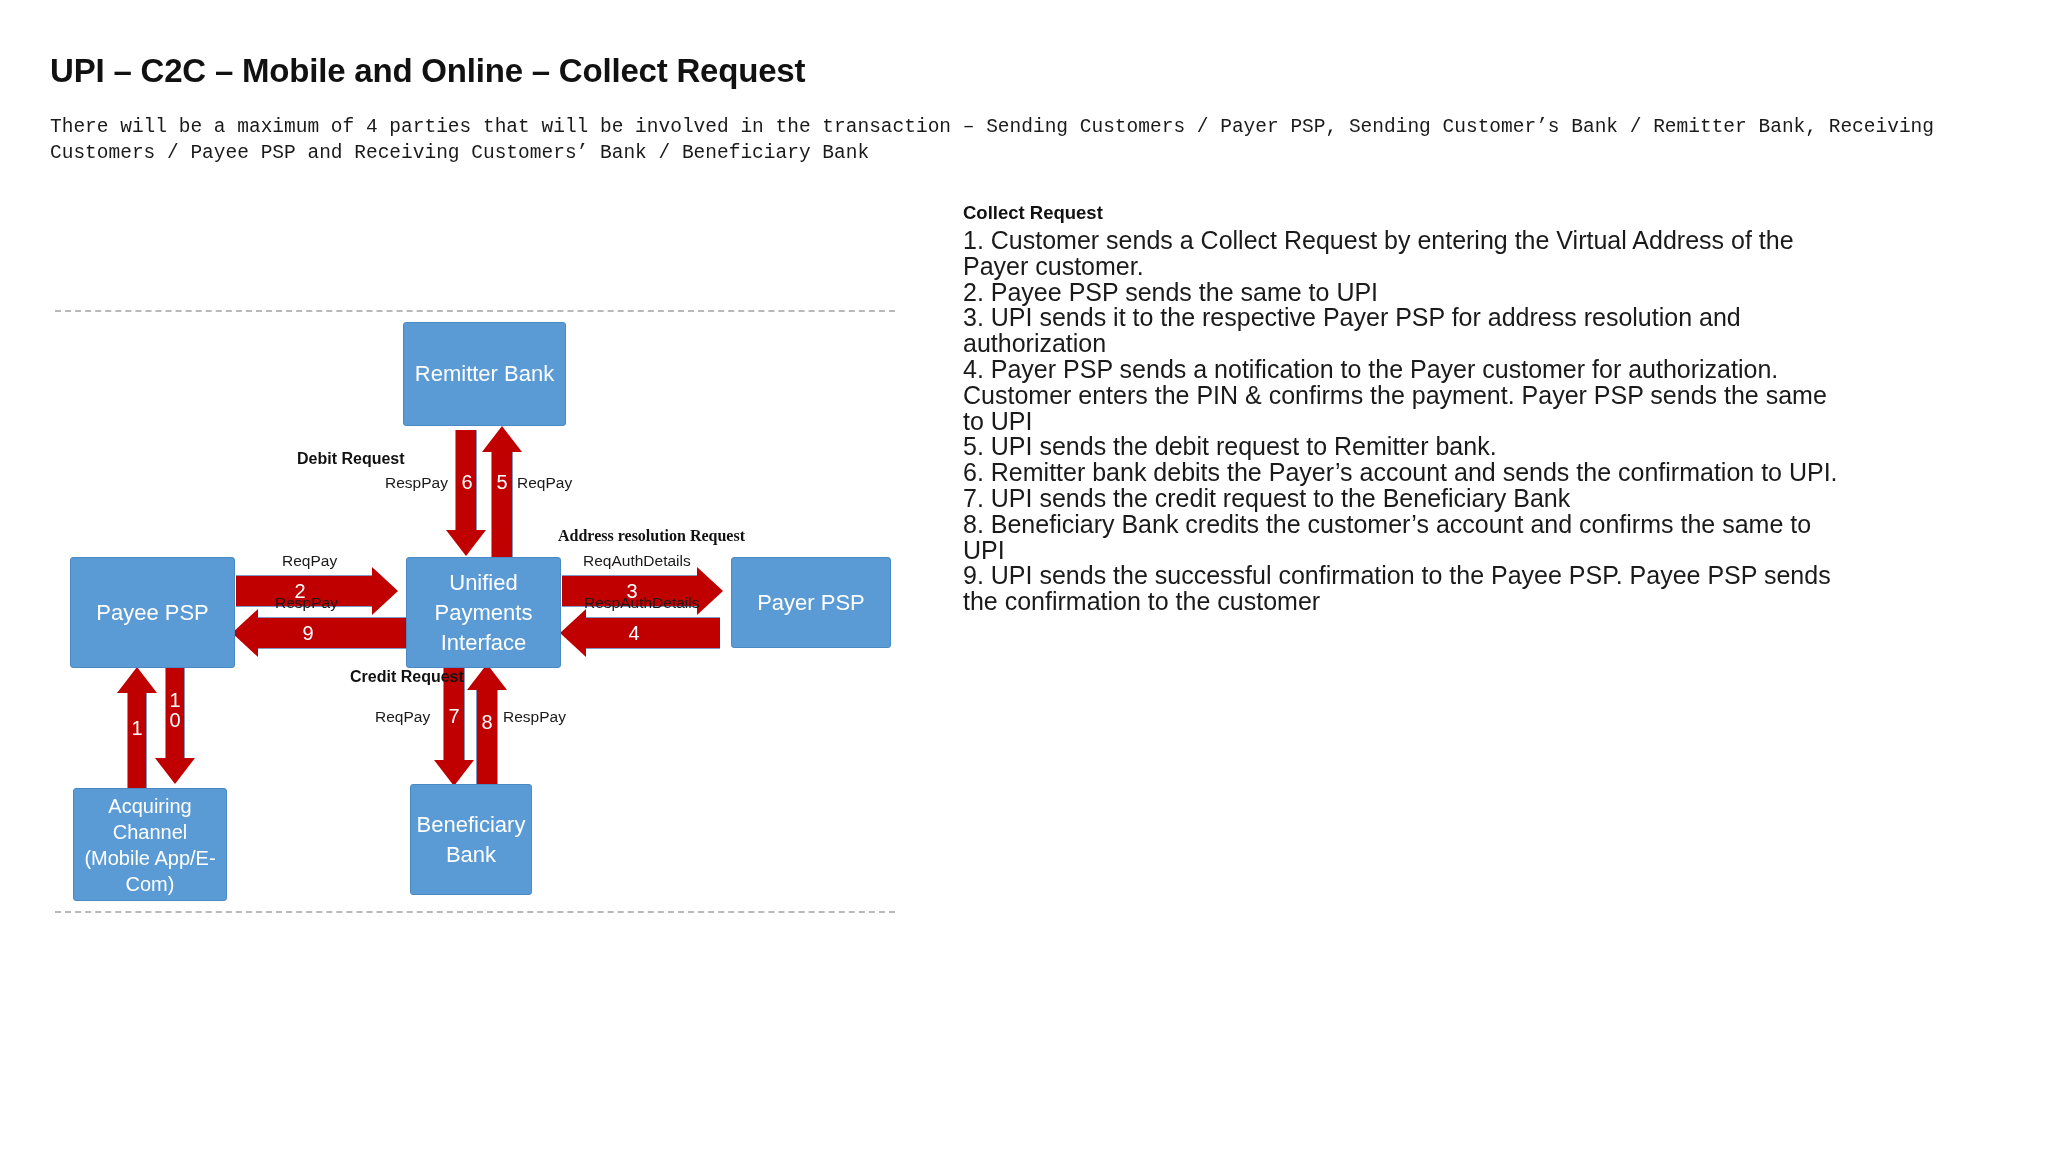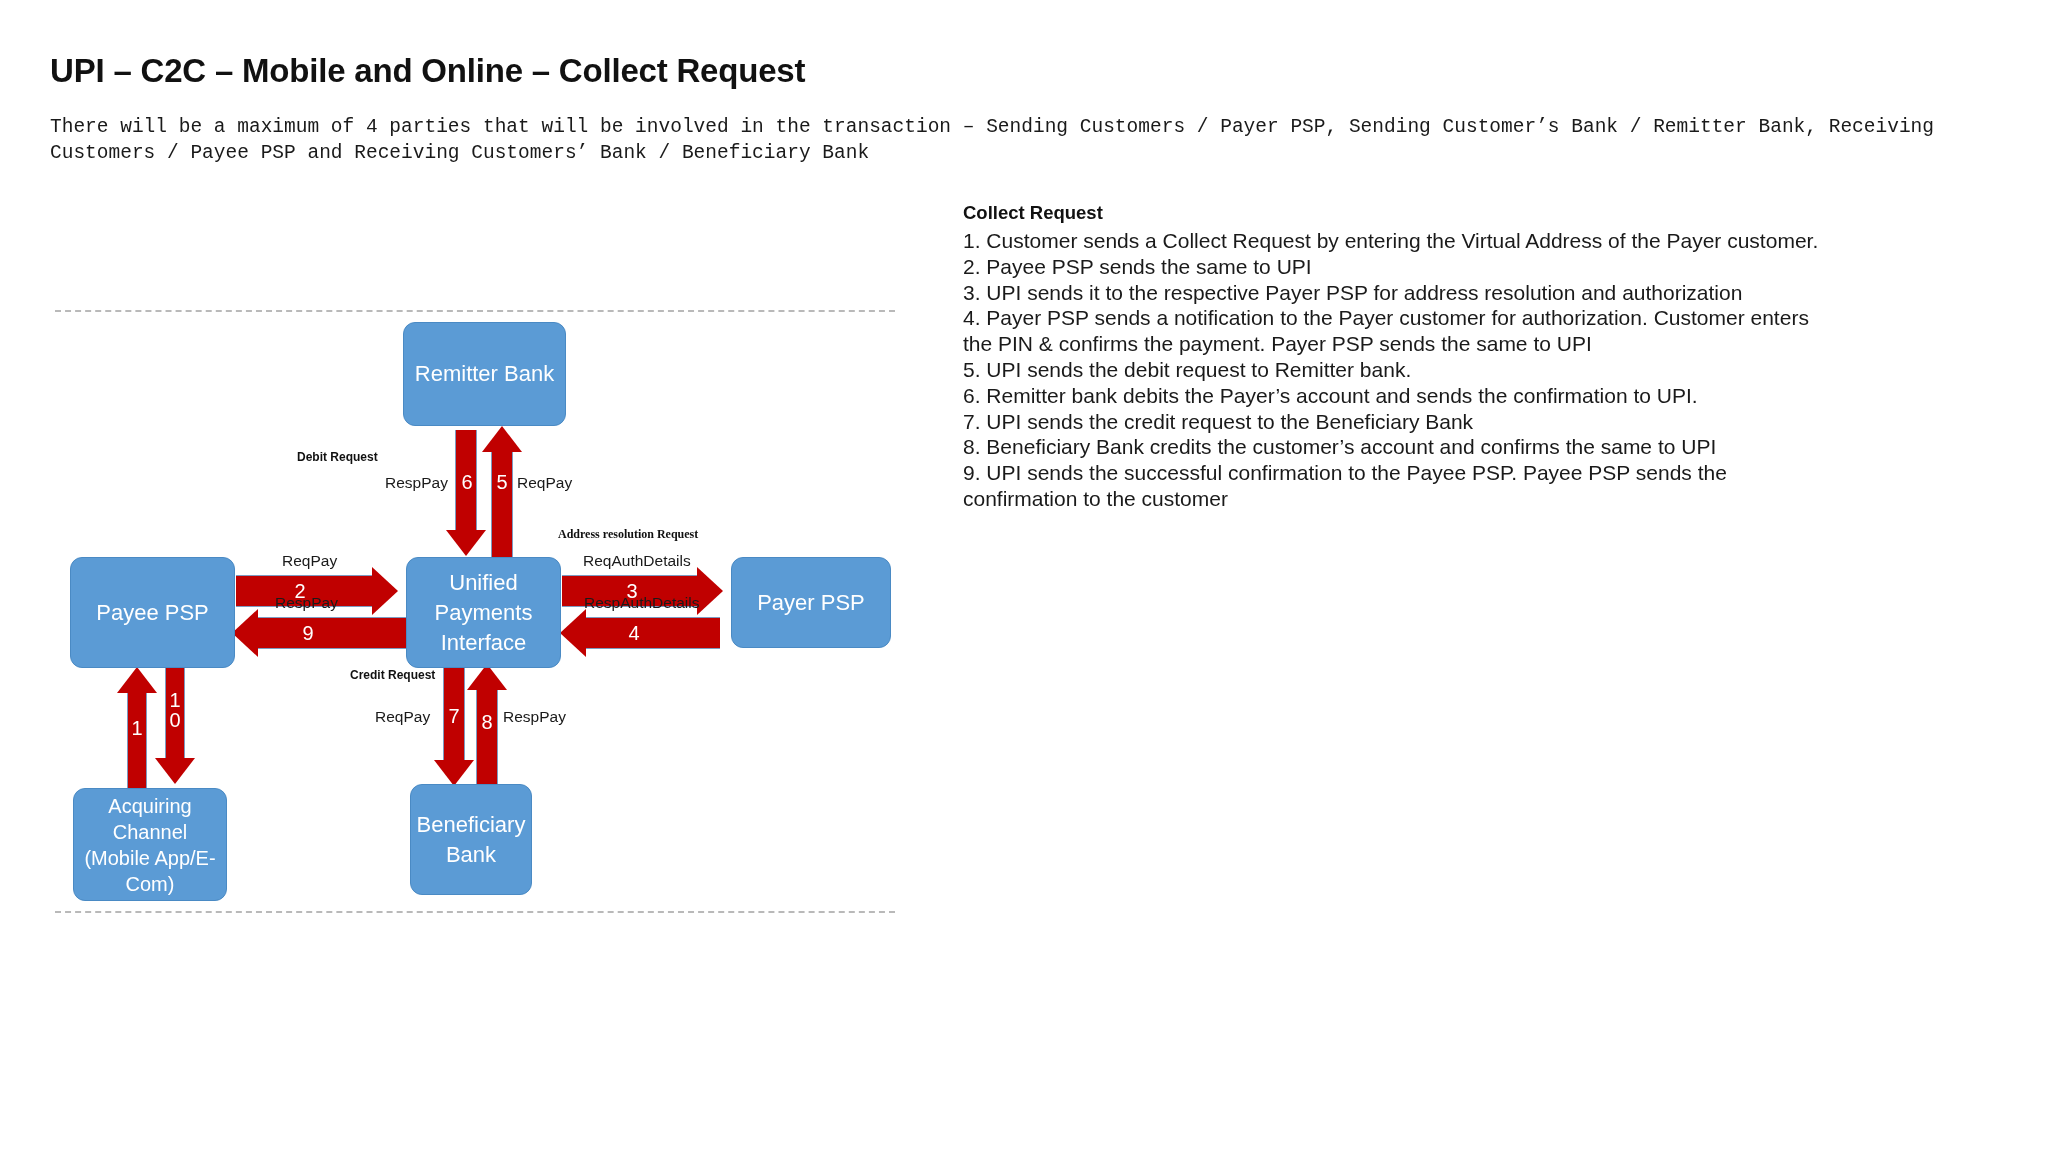--- a/index.html
+++ b/index.html
@@ -46,21 +46,21 @@
     width: 880px;
   }
   #desc-heading {
     font-size: 18.5px;
     font-weight: bold;
     color: #111111;
     line-height: 26px;
     margin-bottom: 2px;
   }
   .desc-step {
-    font-size: 21px;
+    font-size: 25px;
     line-height: 25.8px;
     color: #1a1a1a;
   }
 
   
   #diagram {
     position: absolute;
     left: 0px;
     top: 0px;
     width: 960px;
@@ -75,21 +75,21 @@
     border-top: 2px dashed #b9b9b9;
   }
   #dashed-top { top: 310px; }
   #dashed-bottom { top: 911px; }
 
   
   .node {
     position: absolute;
     background: #5b9bd5;
     border: 1px solid #4a8ac4;
-    border-radius: 12px;
+    border-radius: 3px;
     color: #ffffff;
     display: flex;
     align-items: center;
     justify-content: center;
     text-align: center;
     font-size: 22px;
     line-height: 30px;
     box-sizing: border-box;
     padding: 4px 8px;
     z-index: 3;
@@ -163,21 +163,21 @@
 
   .flow-label {
     position: absolute;
     font-size: 15.5px;
     color: #1a1a1a;
     z-index: 4;
     white-space: nowrap;
   }
   .group-label {
     position: absolute;
-    font-size: 12px;
+    font-size: 16px;
     font-weight: bold;
     color: #111111;
     z-index: 4;
     white-space: nowrap;
   }
 </style>
 </head>
 <body>
 
 <div id="page-title">UPI – C2C – Mobile and Online – Collect Request</div>

